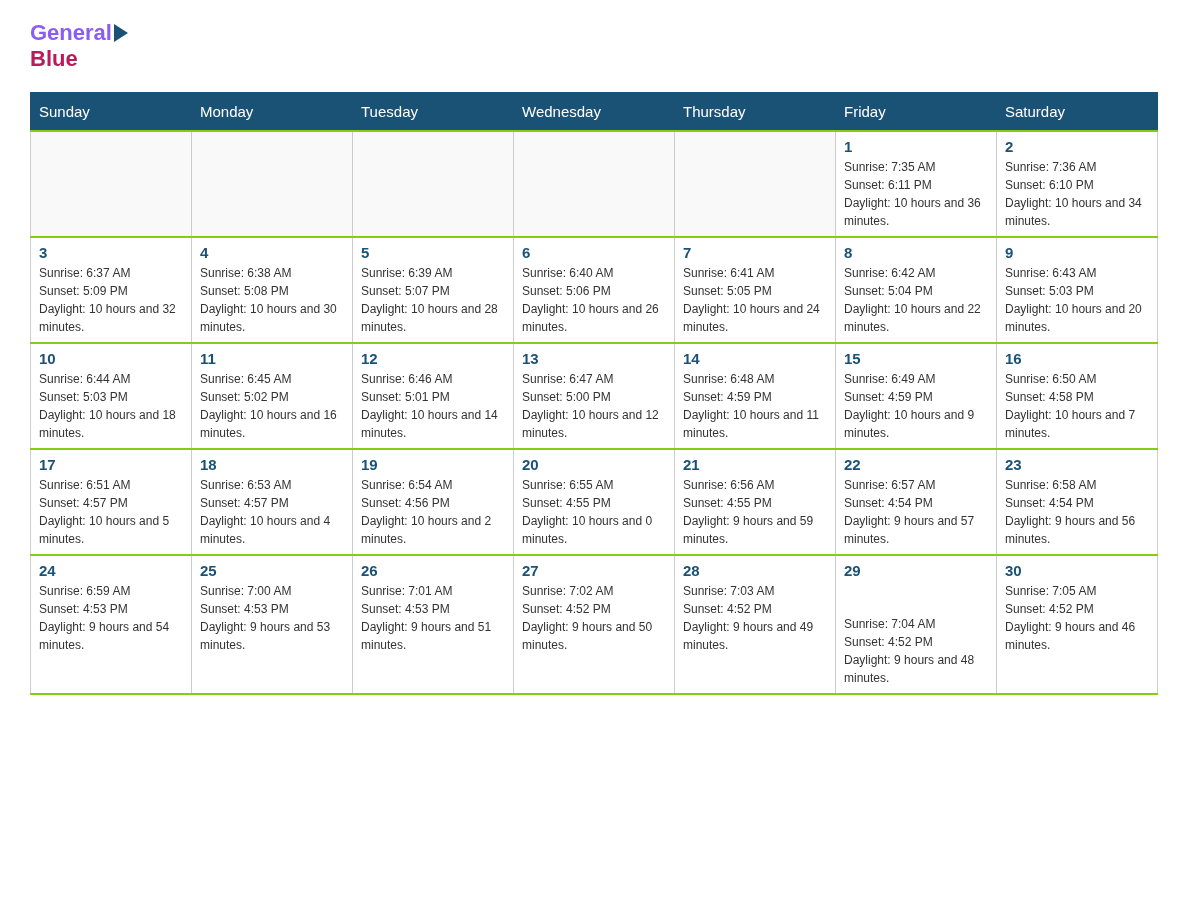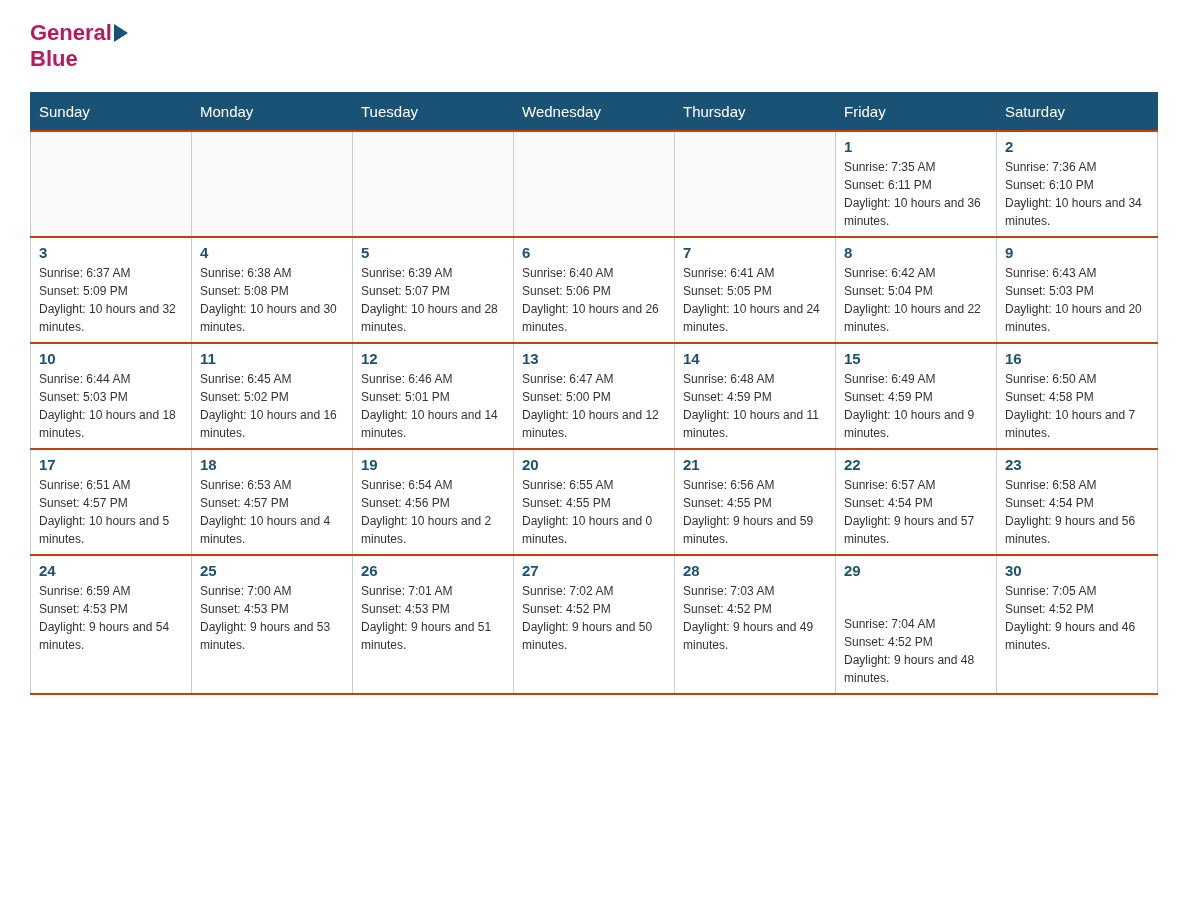--- a/index.html
+++ b/index.html
@@ -21,21 +21,21 @@
       flex-direction: column;
       align-items: flex-start;
     }
     .logo-text {
       display: flex;
       align-items: center;
       font-size: 22px;
       font-weight: bold;
       color: #333;
     }
-    .logo-general { color: #be185d; }
+    .logo-general { color: #8b5cf6; }
     .logo-flag {
       width: 0;
       height: 0;
       border-left: 14px solid #1a5276;
       border-top: 9px solid transparent;
       border-bottom: 9px solid transparent;
       margin: 0 2px;
       display: inline-block;
     }
     .logo-blue {
@@ -89,21 +89,21 @@
     }
     .day-info {
       font-size: 12px;
       color: #333;
       line-height: 1.5;
     }
     .empty-cell {
       background: #f9f9f9;
     }
     tr {
-      border-bottom: 2px solid #c2410c;
+      border-bottom: 2px solid #84cc16;
     }
   </style>
 </head>
 <body>
 
 <div class="header">
   <div class="logo">
     <div class="logo-text">
       <span class="logo-general">General</span>
       <span class="logo-flag"></span>

